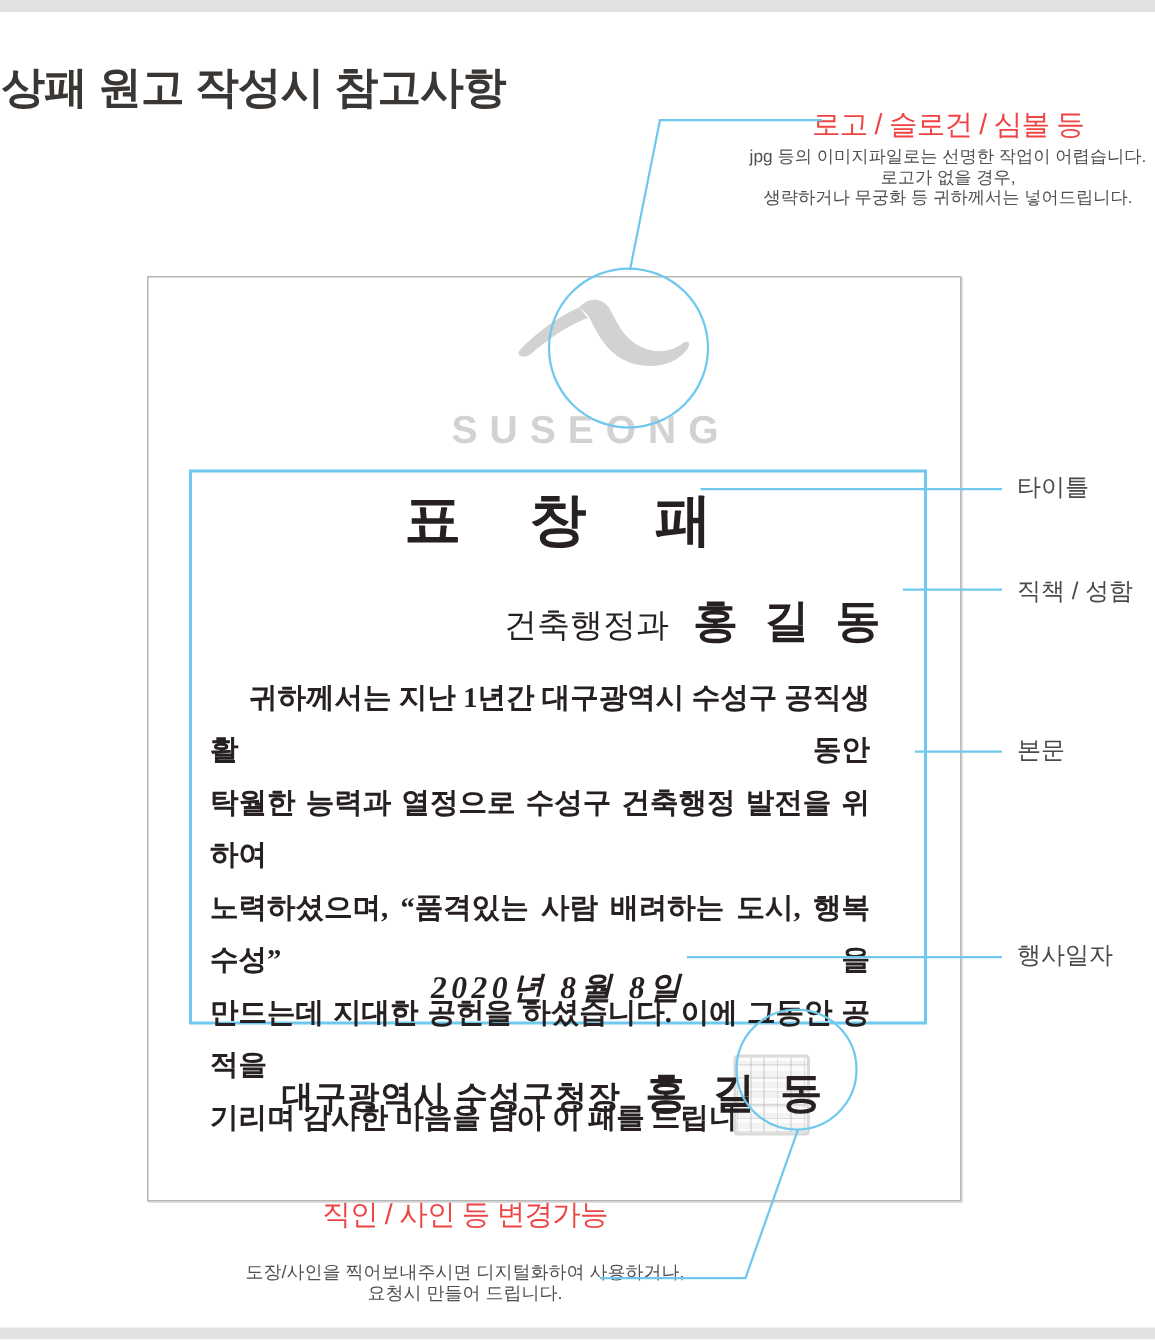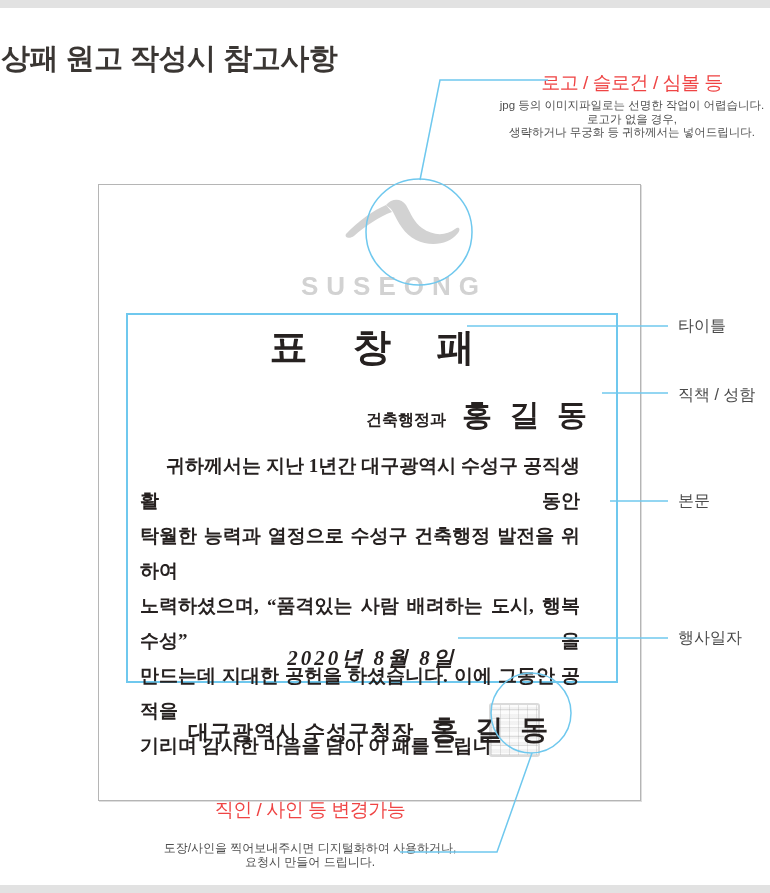--- a/index.html
+++ b/index.html
@@ -17,21 +17,21 @@
           font-family:"Liberation Serif","DejaVu Serif",serif;color:#262120;margin-top:19px;}
   #logo-wordmark{position:absolute;left:147px;top:86px;width:280px;text-align:center;
                  font-family:"Liberation Sans","DejaVu Sans",sans-serif;
                  font-size:26px;font-weight:bold;color:#d2d2d2;letter-spacing:8px;padding-left:8px;}
   #inner-box{position:absolute;left:27px;top:128px;width:492px;height:370px;
              border:2px solid #6fc8ee;box-sizing:border-box;}
   #plaque-title{position:absolute;left:27px;top:140px;width:492px;text-align:center;
                 font-size:38px;font-weight:bold;line-height:44px;letter-spacing:18px;padding-left:18px;box-sizing:border-box;}
   #recipient-line{position:absolute;left:27px;top:212px;width:492px;box-sizing:border-box;
                   padding-right:26px;text-align:right;line-height:36px;}
-  #recipient-dept{font-size:16px;font-weight:700;}
+  #recipient-dept{font-size:22px;font-weight:400;}
   #recipient-name{font-size:30px;font-weight:bold;letter-spacing:5px;margin-left:12px;}
   #plaque-body{position:absolute;left:41px;top:263px;width:440px;font-size:19px;
                font-weight:600;line-height:35px;}
   .b-line{text-align:justify;text-align-last:justify;}
   .b-first{text-indent:26px;}
   .b-last{text-align-last:left;}
   #event-date{position:absolute;left:27px;top:460px;width:492px;text-align:center;
               font-size:21px;font-weight:600;letter-spacing:3px;line-height:26px;font-style:italic;}
   #signature-line{position:absolute;left:0;top:528px;width:543px;text-align:center;line-height:34px;z-index:2;}
   #issuer-title{font-size:21px;font-weight:600;letter-spacing:1px;}

